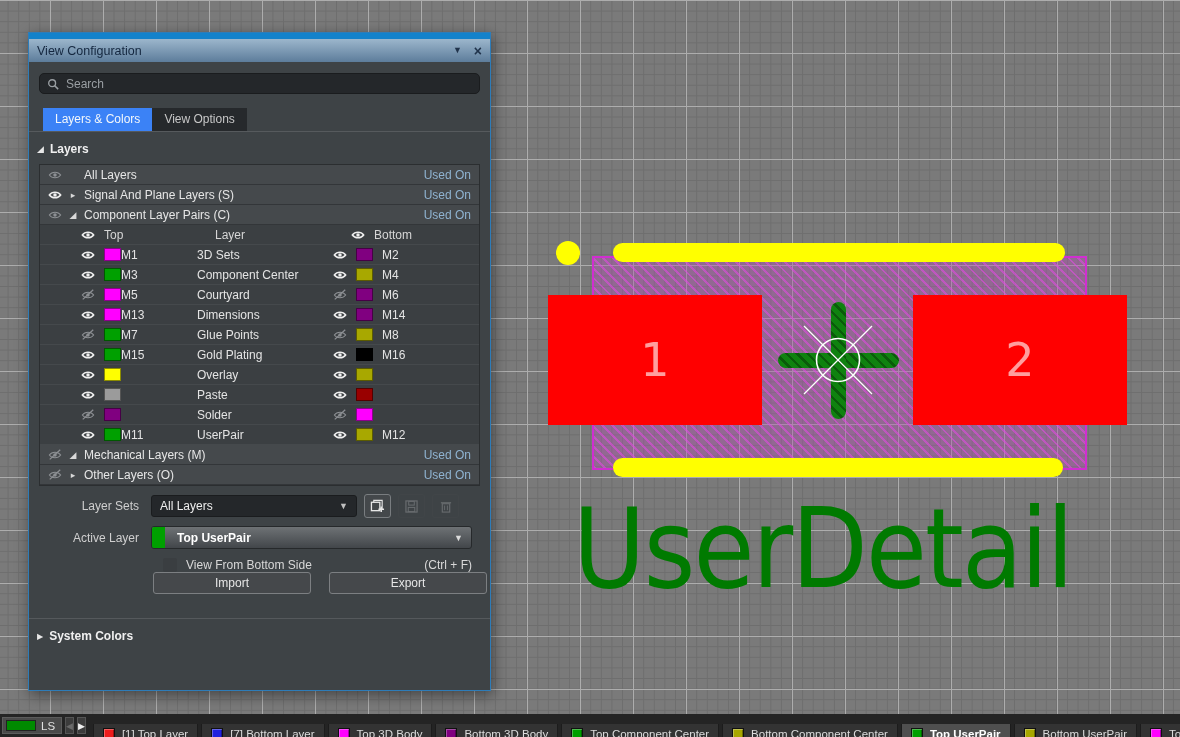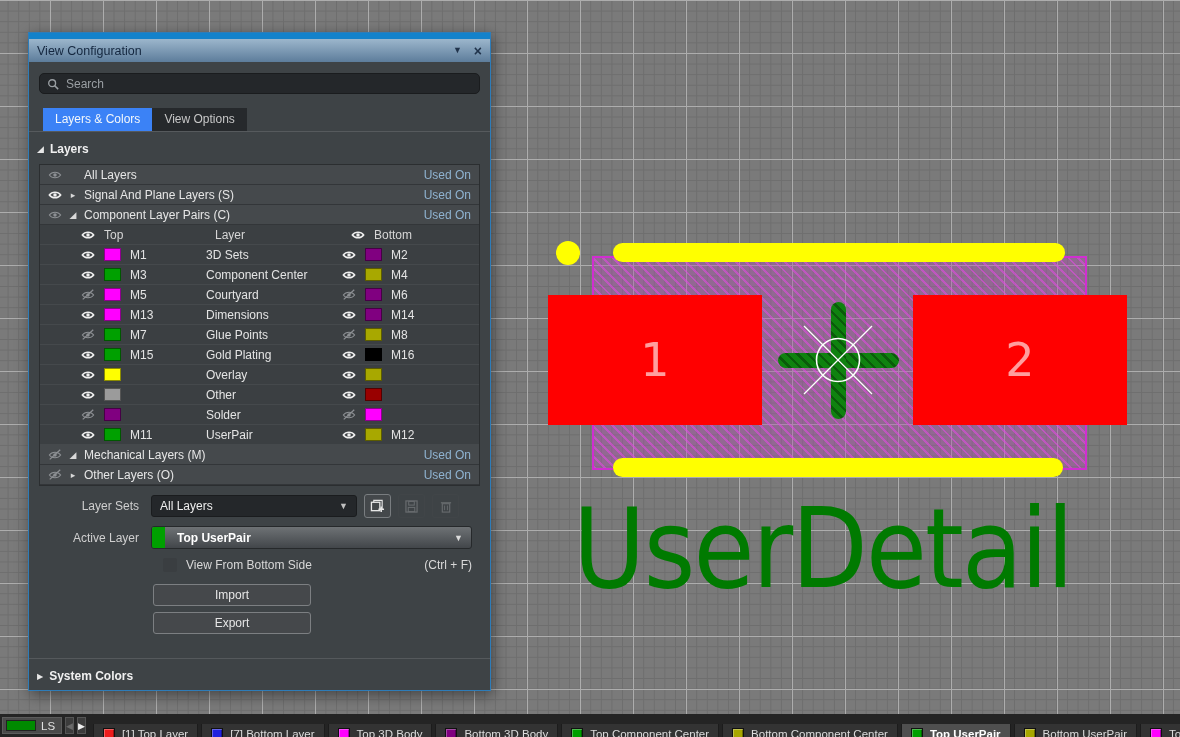--- a/index.html
+++ b/index.html
@@ -70,21 +70,21 @@
   .grow .glabel { color:#e6e6e6; }
   .used-on { margin-left:auto; padding-right:8px; color:#8fb3d1; }
   .arrow { width:10px; font-size:9px; color:#d8d8d8; text-align:center; }
   .pair-head { display:flex; align-items:center; height:20px; background:#3b3f42;
     border-bottom:1px solid #45494c; color:#d6d6d6; }
   .lrow { display:flex; align-items:center; height:20px; background:#3b3f42;
     border-bottom:1px solid #45494c; color:#e4e4e4; }
   .lrow.sel { background:#5b80a2; color:#ffffff; border-bottom-color:#5b80a2; }
   .eye { width:14px; height:14px; display:inline-block; flex:0 0 auto; }
   .swatch { width:17px; height:13px; flex:0 0 auto; border:1px solid rgba(0,0,0,.45); }
-  .c-eye1 { margin-left:41px; } .c-sw1 { margin-left:9px; } .c-nm1 { margin-left:9px; width:76px; }
+  .c-eye1 { margin-left:41px; } .c-sw1 { margin-left:9px; } .c-nm1 { width:76px; }
   .c-mid { width:136px; } .c-sw2 { margin-left:9px; } .c-nm2 { margin-left:9px; }
 
   .ctl-row { display:flex; align-items:center; margin:8px 10px 0 10px; }
   .ctl-label { width:112px; text-align:right; padding-right:12px; color:#cfcfcf; }
   .dd { height:22px; background:#24272a; border:1px solid #1a1c1e; border-radius:3px;
     display:flex; align-items:center; padding:0 8px; color:#eeeeee; }
   .dd .chev { margin-left:auto; font-size:9px; color:#c0c0c0; }
   #layerset-dd { width:206px; }
   .icon-btn { width:27px; height:24px; margin-left:7px; border-radius:3px;
     display:flex; align-items:center; justify-content:center; }
@@ -95,21 +95,21 @@
   #active-swatch { width:13px; height:100%; flex:0 0 auto; }
   #active-dd .val { padding-left:12px; font-weight:bold; color:#ffffff; }
   #active-dd .chev { margin-left:auto; padding-right:8px; font-size:9px; color:#dcdcdc; }
 
   #check-row { margin-top:9px; }
   #vfb-checkbox { width:14px; height:14px; background:#3a3e41; border:1px solid #90939
 5; border-radius:2px; }
   #vfb-label { margin-left:9px; color:#d8d8d8; }
   #vfb-shortcut { margin-left:auto; color:#d8d8d8; }
 
-  #ie-row { margin-top:12px; display:flex; gap:6px; padding-left:124px;flex-direction:column; }
+  #ie-row { margin-top:0; display:flex; gap:18px; padding-left:124px; }
   .btn { width:158px; height:22px; background:#45484b; border:1px solid #7c7f82; border-radius:3px;
     color:#e6e6e6; font-size:12px; display:flex; align-items:center; justify-content:center; }
 
   #syscolors { margin-top:24px; border-top:1px solid #55595c; padding:10px 0 0 8px;
     display:flex; gap:6px; align-items:center; font-weight:bold; color:#f0f0f0; }
 
   
   #statusbar { position:absolute; left:0; bottom:0; width:1180px; height:23px; background:#242424;
     display:flex; align-items:center; gap:3px; padding:0 2px; overflow:hidden; white-space:nowrap; }
   #ls-chip { display:flex; align-items:center; gap:5px; background:#4a4a4a; border:1px solid #5c5c5c;
@@ -365,21 +365,21 @@
         </div>
         <div class="lrow">
     <span class="c-eye1" style="display:inline-flex;">
             <svg class="eye" viewBox="0 0 16 16">
     <path d="M1.5 8 C4.5 3.8 11.5 3.8 14.5 8 C11.5 12.2 4.5 12.2 1.5 8 Z" fill="none" stroke="#efefef" stroke-width="1.7"></path>
     <circle cx="8" cy="8" r="2" fill="#efefef"></circle>
             </svg>
           </span>
     <span class="swatch c-sw1" style="background:#9b9b9b"></span>
     <span class="c-nm1"></span>
-    <span class="c-mid">Other</span>
+    <span class="c-mid">Paste</span>
     <span style="display:inline-flex;">
             <svg class="eye" viewBox="0 0 16 16">
     <path d="M1.5 8 C4.5 3.8 11.5 3.8 14.5 8 C11.5 12.2 4.5 12.2 1.5 8 Z" fill="none" stroke="#efefef" stroke-width="1.7"></path>
     <circle cx="8" cy="8" r="2" fill="#efefef"></circle>
             </svg>
           </span>
     <span class="swatch c-sw2" style="background:#990000"></span>
     <span class="c-nm2"></span>
         </div>
         <div class="lrow">

